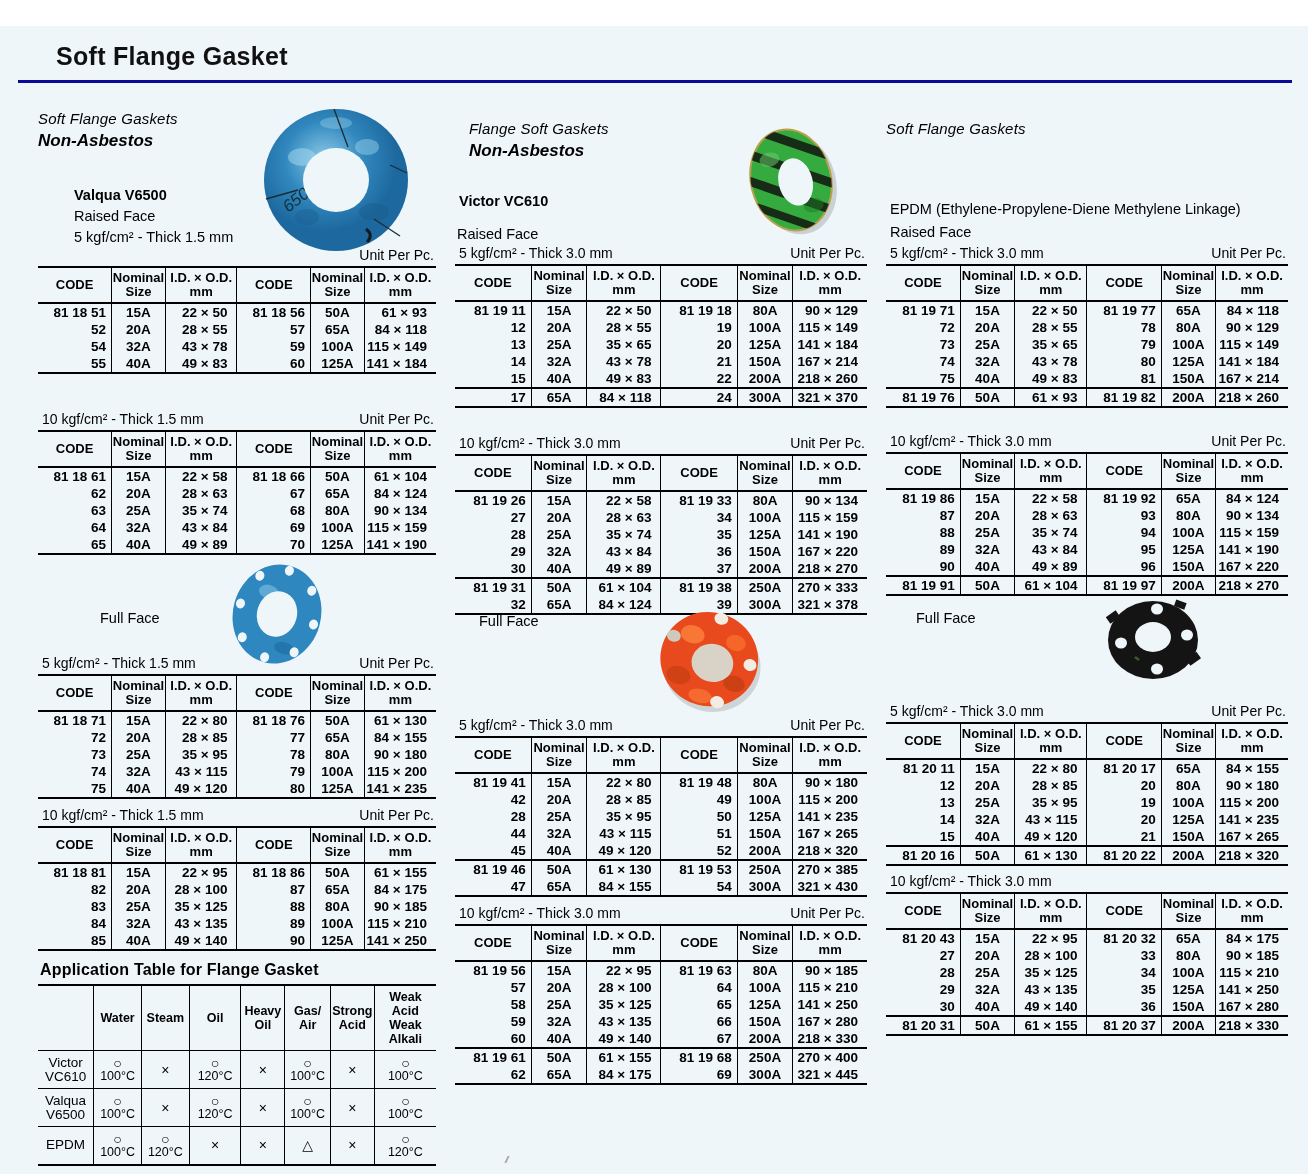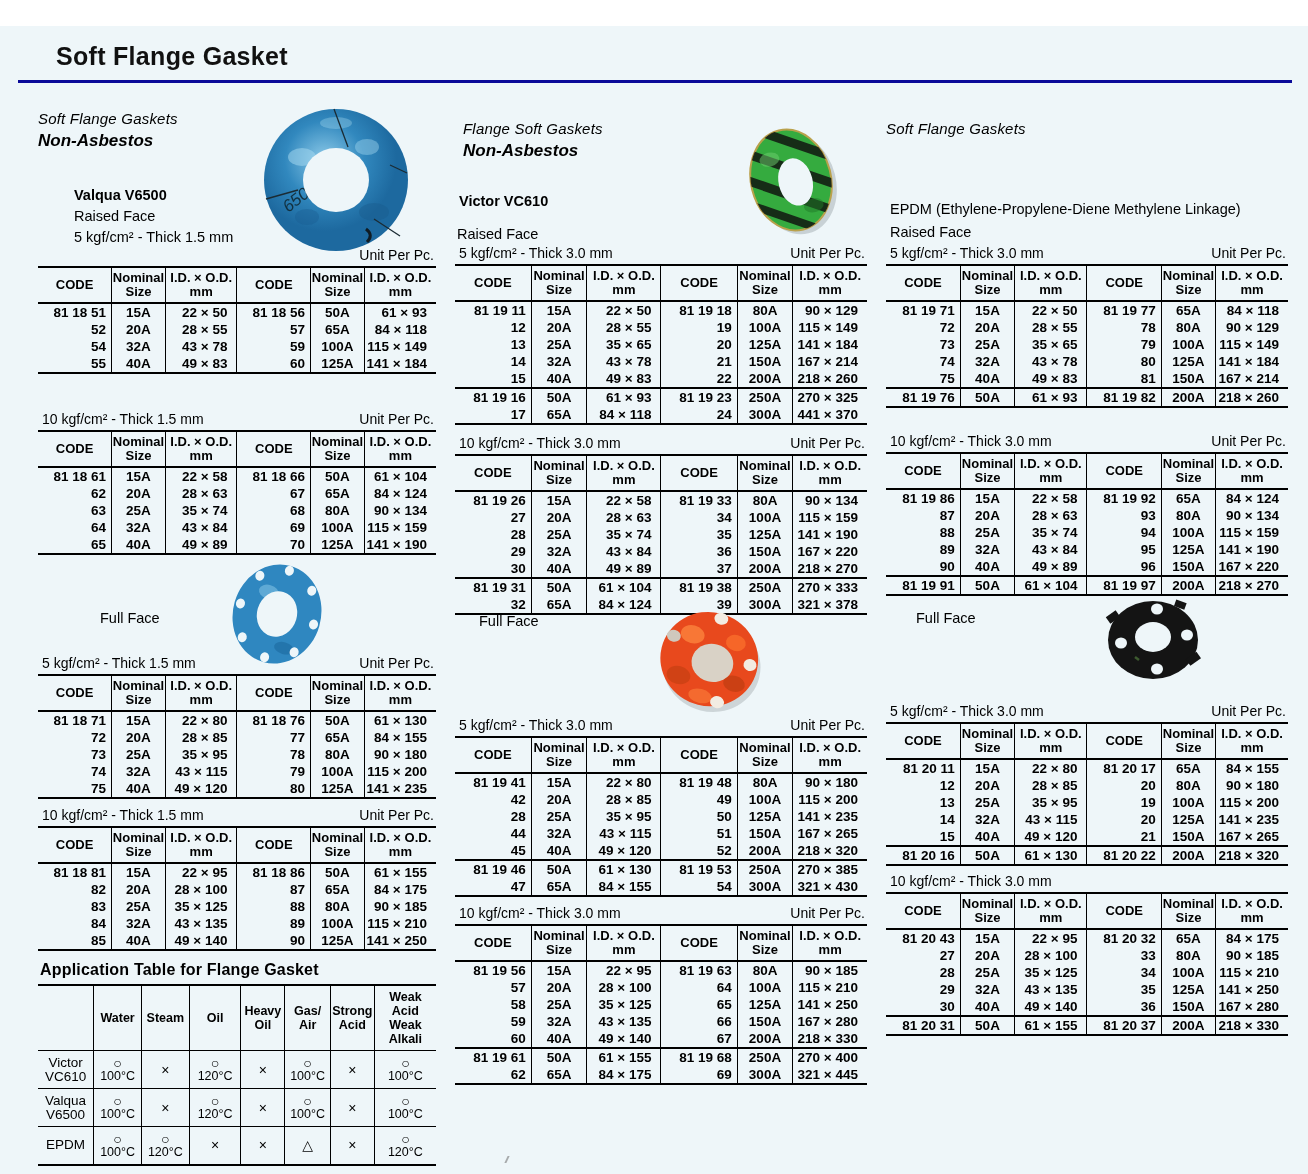--- a/index.html
+++ b/index.html
@@ -463,21 +463,21 @@
               <td><div class="sym">×</div></td>
               <td><div class="sym">○</div><div class="tmp">120°C</div></td>
             </tr>
           </tbody>
         </table>
       </div>
   </div>
 </section>
 
 <section class="col col-m">
-  <div class="abs" style="top:12px;left:8px">
+  <div class="abs" style="top:12px;left:14px">
     <div class="col-title">Flange Soft Gaskets</div>
     <div class="col-sub">Non-Asbestos</div>
   </div>
 
   <div class="gasket-img" style="left:290px;top:20px">
     <svg width="92" height="110" viewBox="0 0 92 110">
       <defs>
         <clipPath id="gring">
             <ellipse cx="46" cy="55" rx="40" ry="51"></ellipse>
           </clipPath>
@@ -567,34 +567,26 @@
               <td class="code">15</td>
               <td class="size">40A</td>
               <td class="dims">49 × 83</td>
               <td class="code">22</td>
               <td class="size">200A</td>
               <td class="dims">218 × 260</td>
             </tr>
           </tbody>
           <tbody class="extra">
             <tr>
-              <td class="code">81 19 16</td>
-              <td class="size">50A</td>
-              <td class="dims">61 × 93</td>
-              <td class="code">81 19 23</td>
-              <td class="size">250A</td>
-              <td class="dims">270 × 325</td>
-            </tr>
-            <tr>
               <td class="code">17</td>
               <td class="size">65A</td>
               <td class="dims">84 × 118</td>
               <td class="code">24</td>
               <td class="size">300A</td>
-              <td class="dims">441 × 370</td>
+              <td class="dims">321 × 370</td>
             </tr>
           </tbody>
         </table>
       </div>
   </div>
 
   <div class="tblock" style="top:330px">
     <div class="spec-row">
       <span>10 kgf/cm² - Thick 3.0 mm</span>
       <span>Unit Per Pc.</span>

